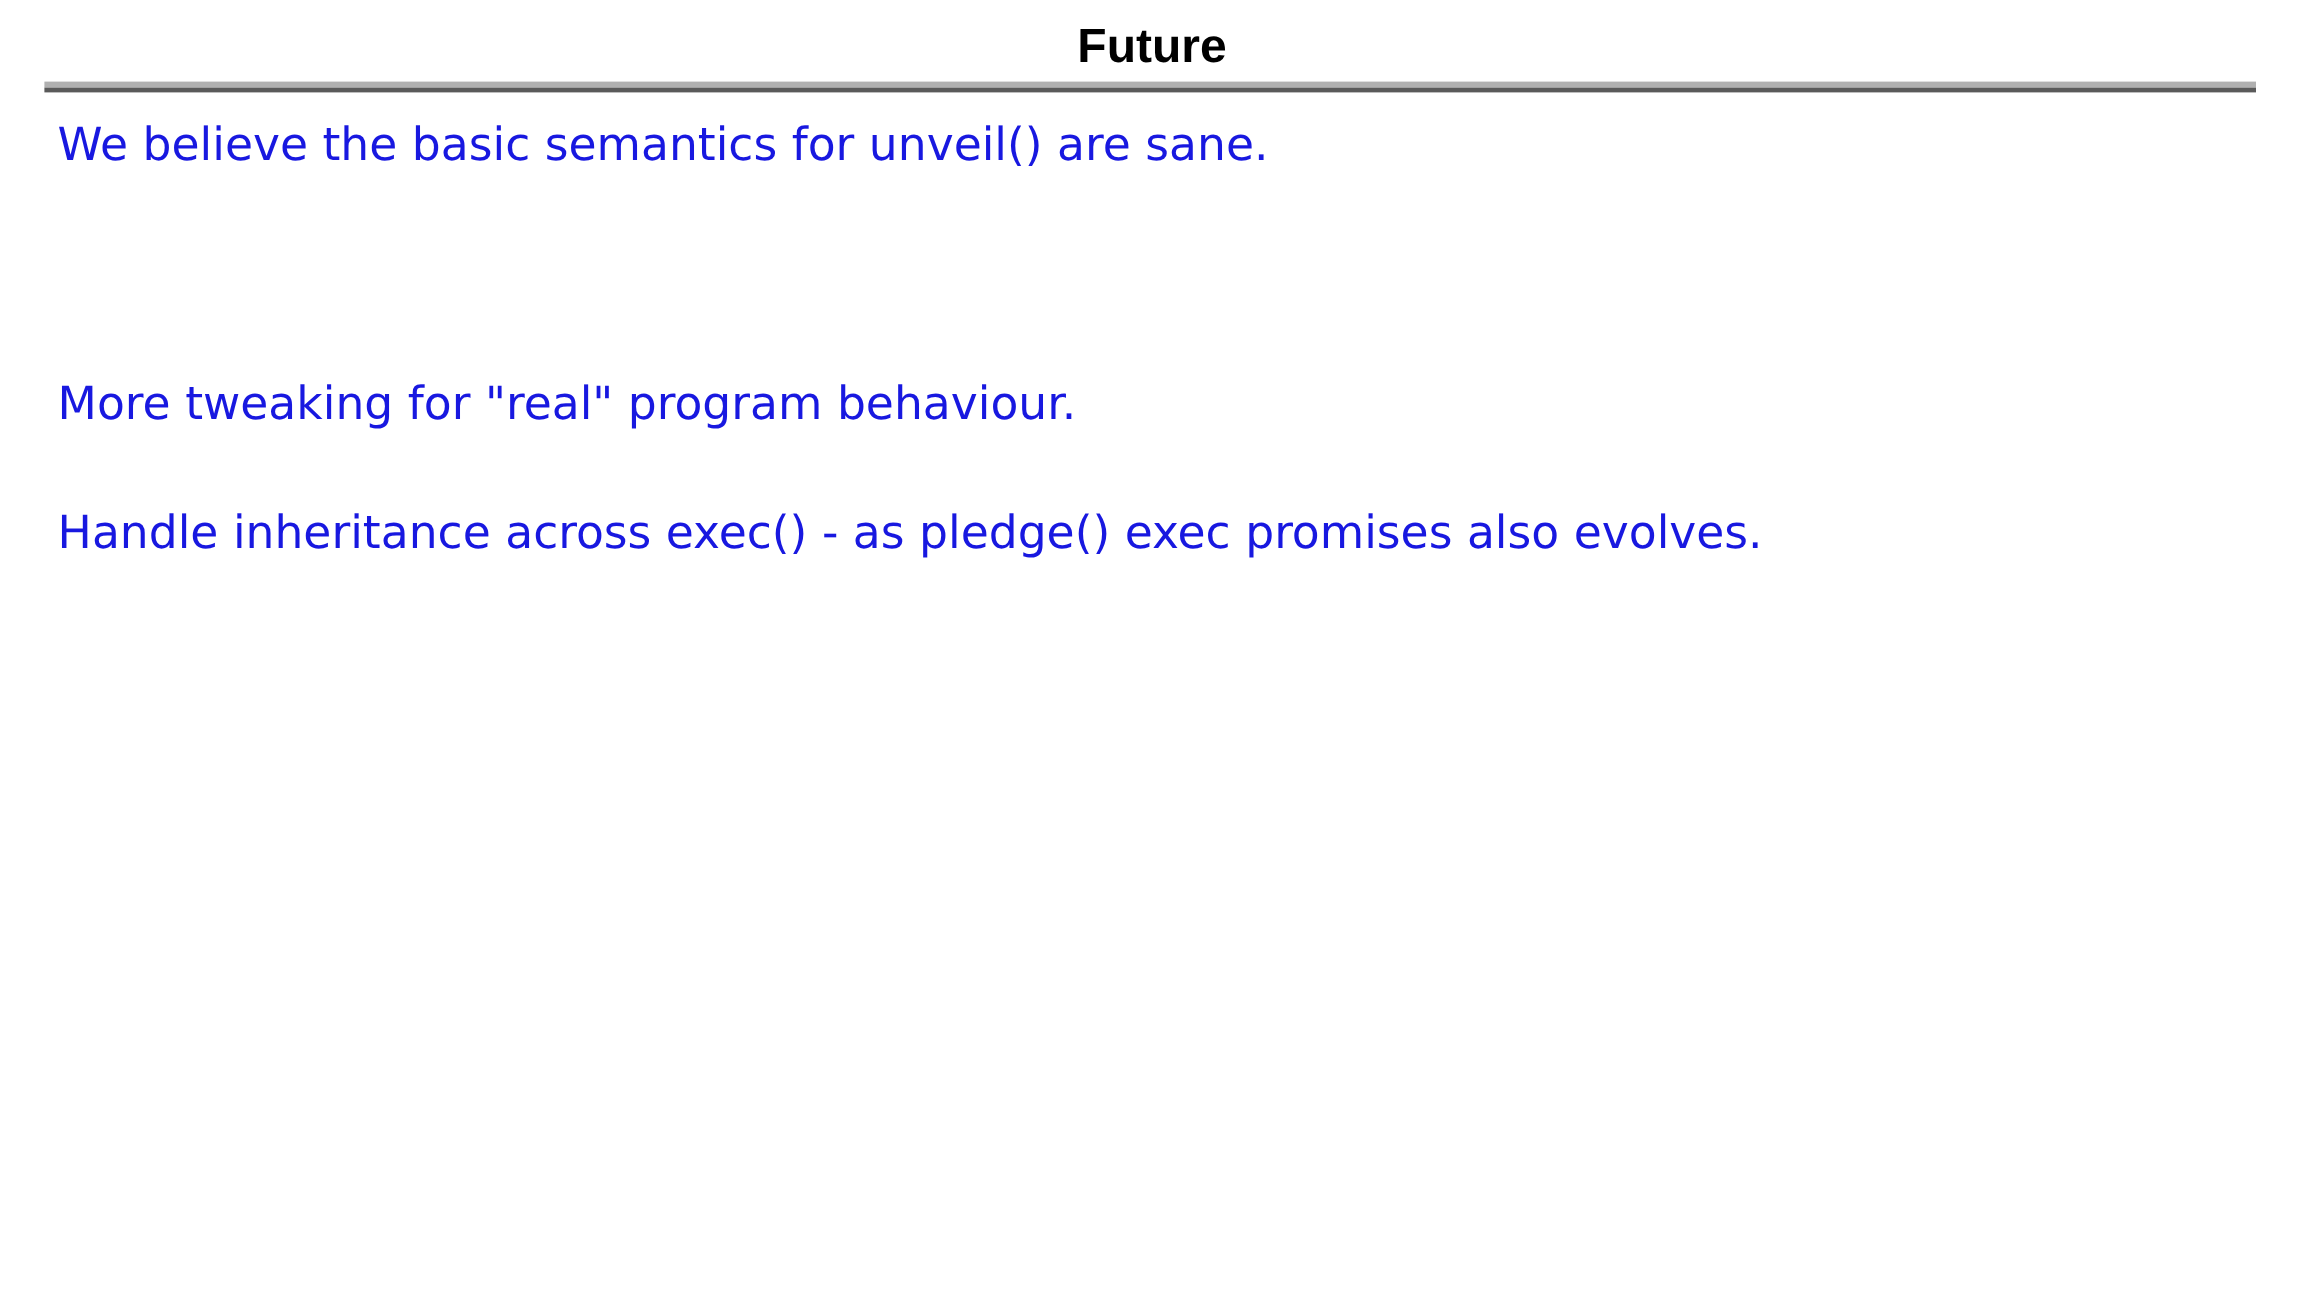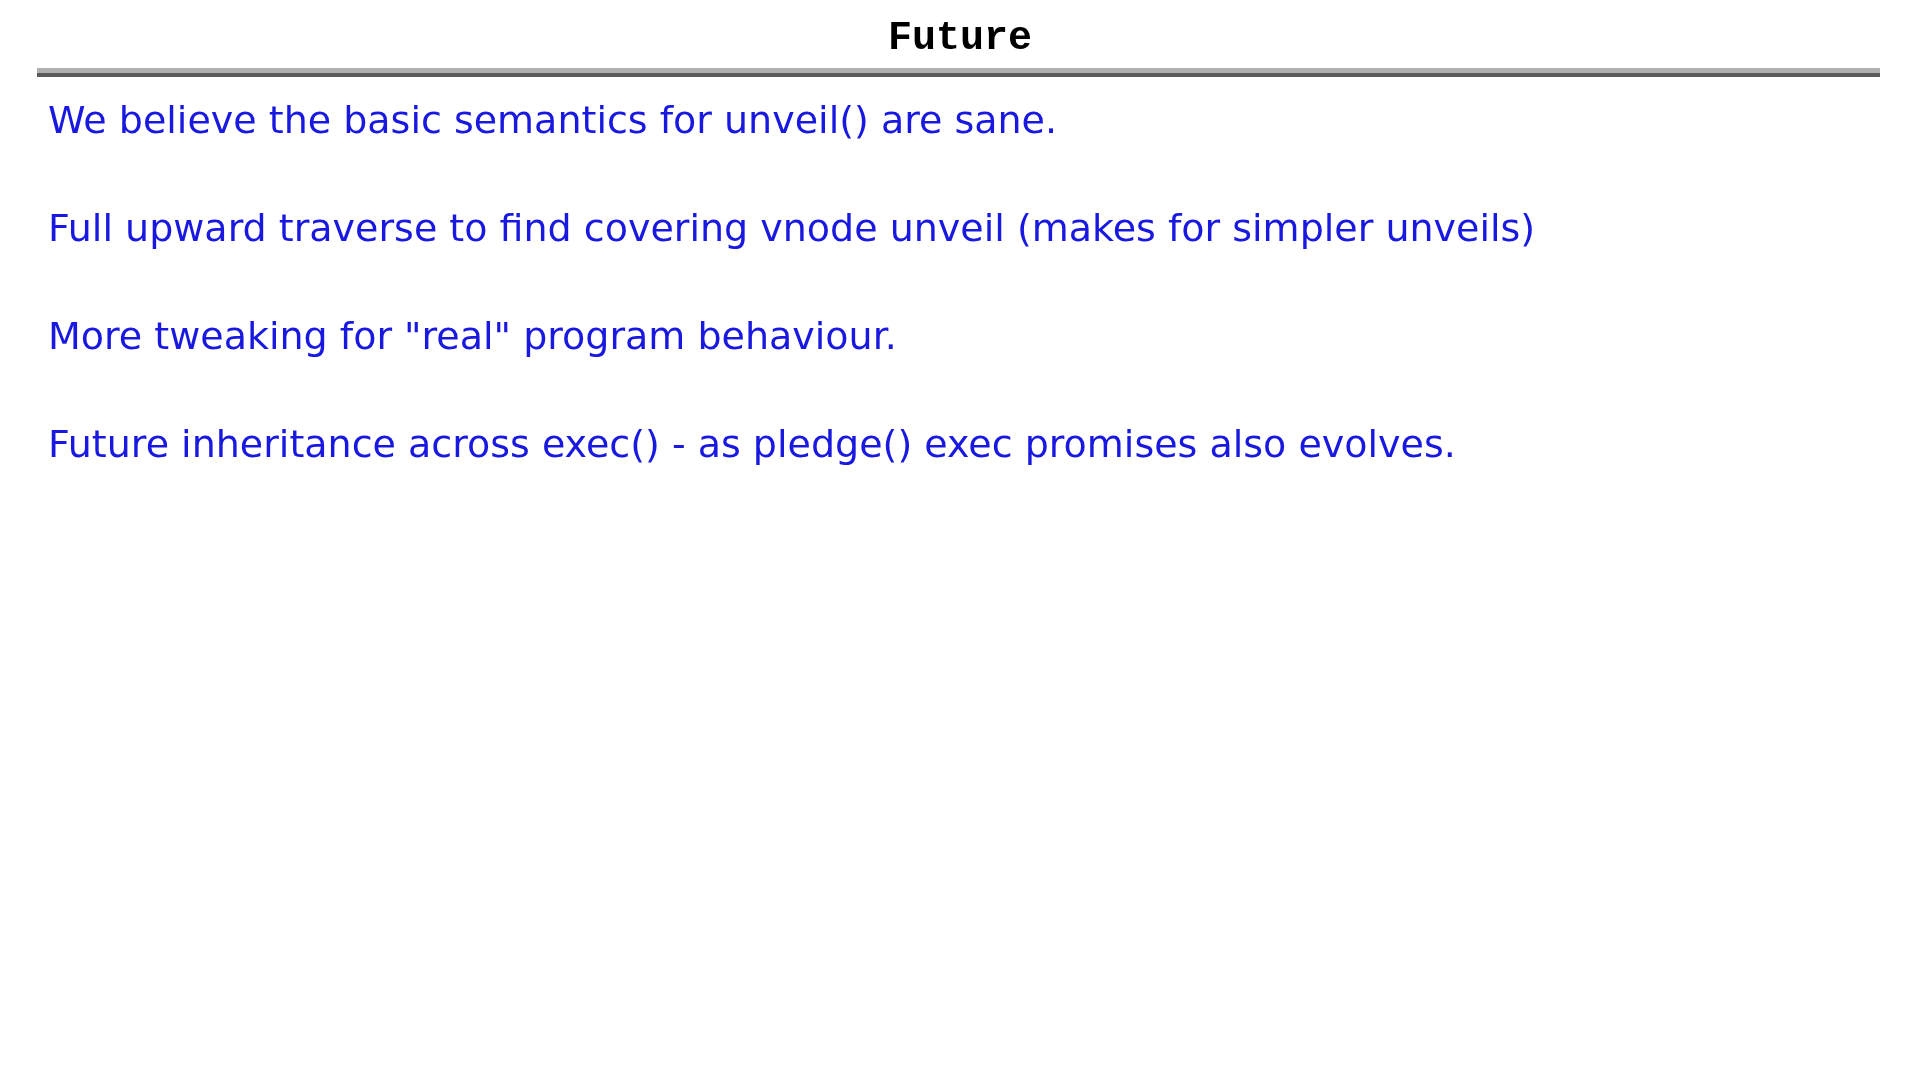--- a/index.html
+++ b/index.html
@@ -22,21 +22,21 @@
   }
 
   
   .slide-title {
     position: absolute;
     left: 0;
     top: 16px;
     width: 1920px;
     text-align: center;
     color: #000000;
-    font-family: Liberation Mono, monospace;
+    font-family: Liberation Sans, sans-serif;
     font-weight: bold;
     font-size: 40px;
     line-height: 46px;
     letter-spacing: 0px;
     white-space: pre;
   }
 
   
   .title-rule {
     position: absolute;
@@ -98,21 +98,20 @@
 
   <div class="title-rule">
     <div class="rule-top"></div>
     <div class="rule-bottom"></div>
   </div>
 
   <div class="body-area">
 
     <div class="body-line level-0 line-y-0">We believe the basic semantics for unveil() are sane.</div>
 
-    <div class="body-line level-0 line-y-1">Full upward traverse to find covering vnode unveil (makes for simpler unveils)</div>
 
     <div class="body-line level-0 line-y-2">More tweaking for "real" program behaviour.</div>
 
-    <div class="body-line level-0 line-y-3">Future inheritance across exec() - as pledge() exec promises also evolves.</div>
+    <div class="body-line level-0 line-y-3">Handle inheritance across exec() - as pledge() exec promises also evolves.</div>
 
 
   </div>
 </div>
 
 </body></html>

